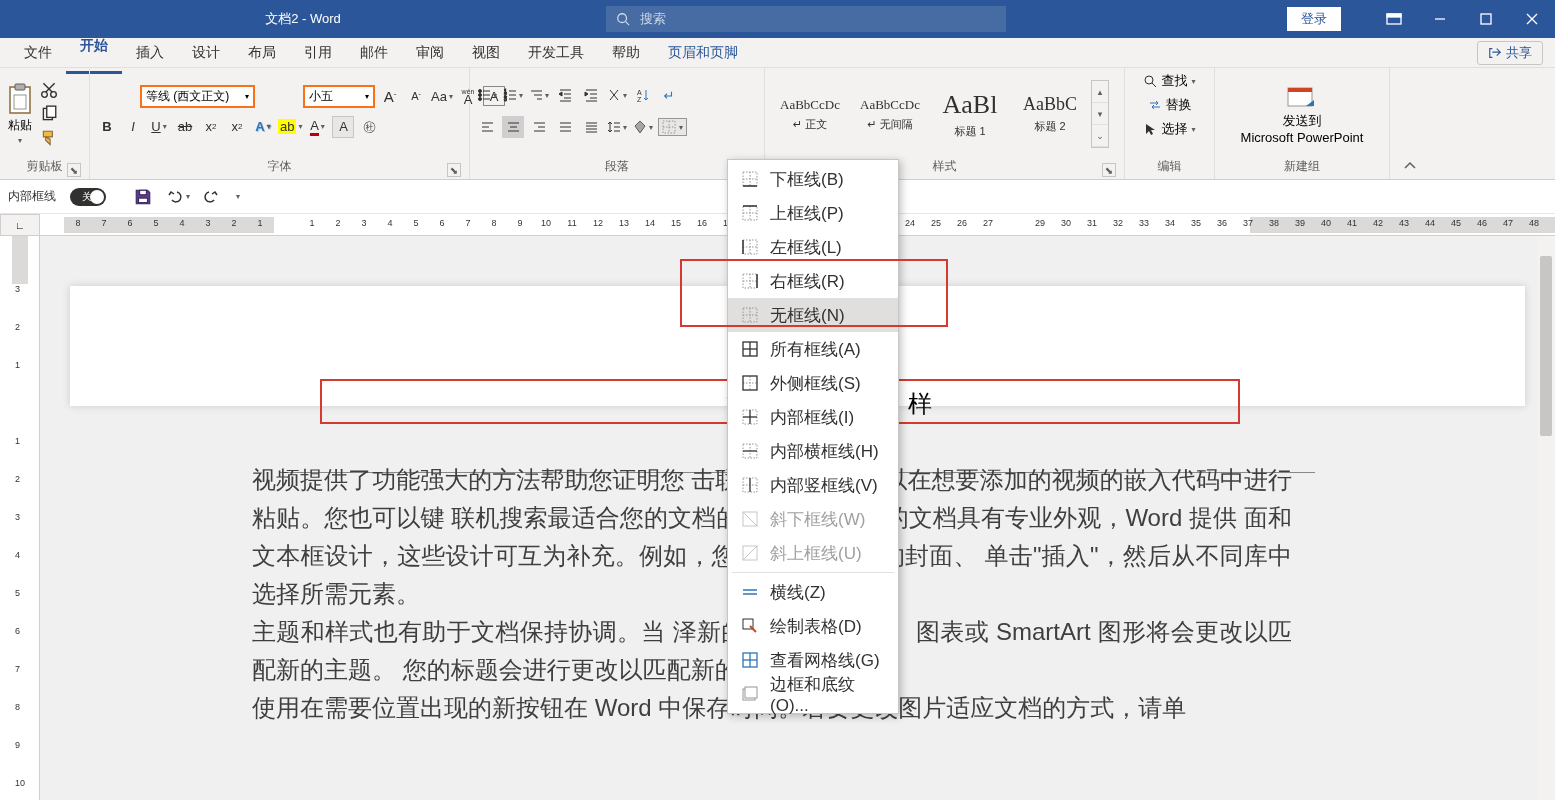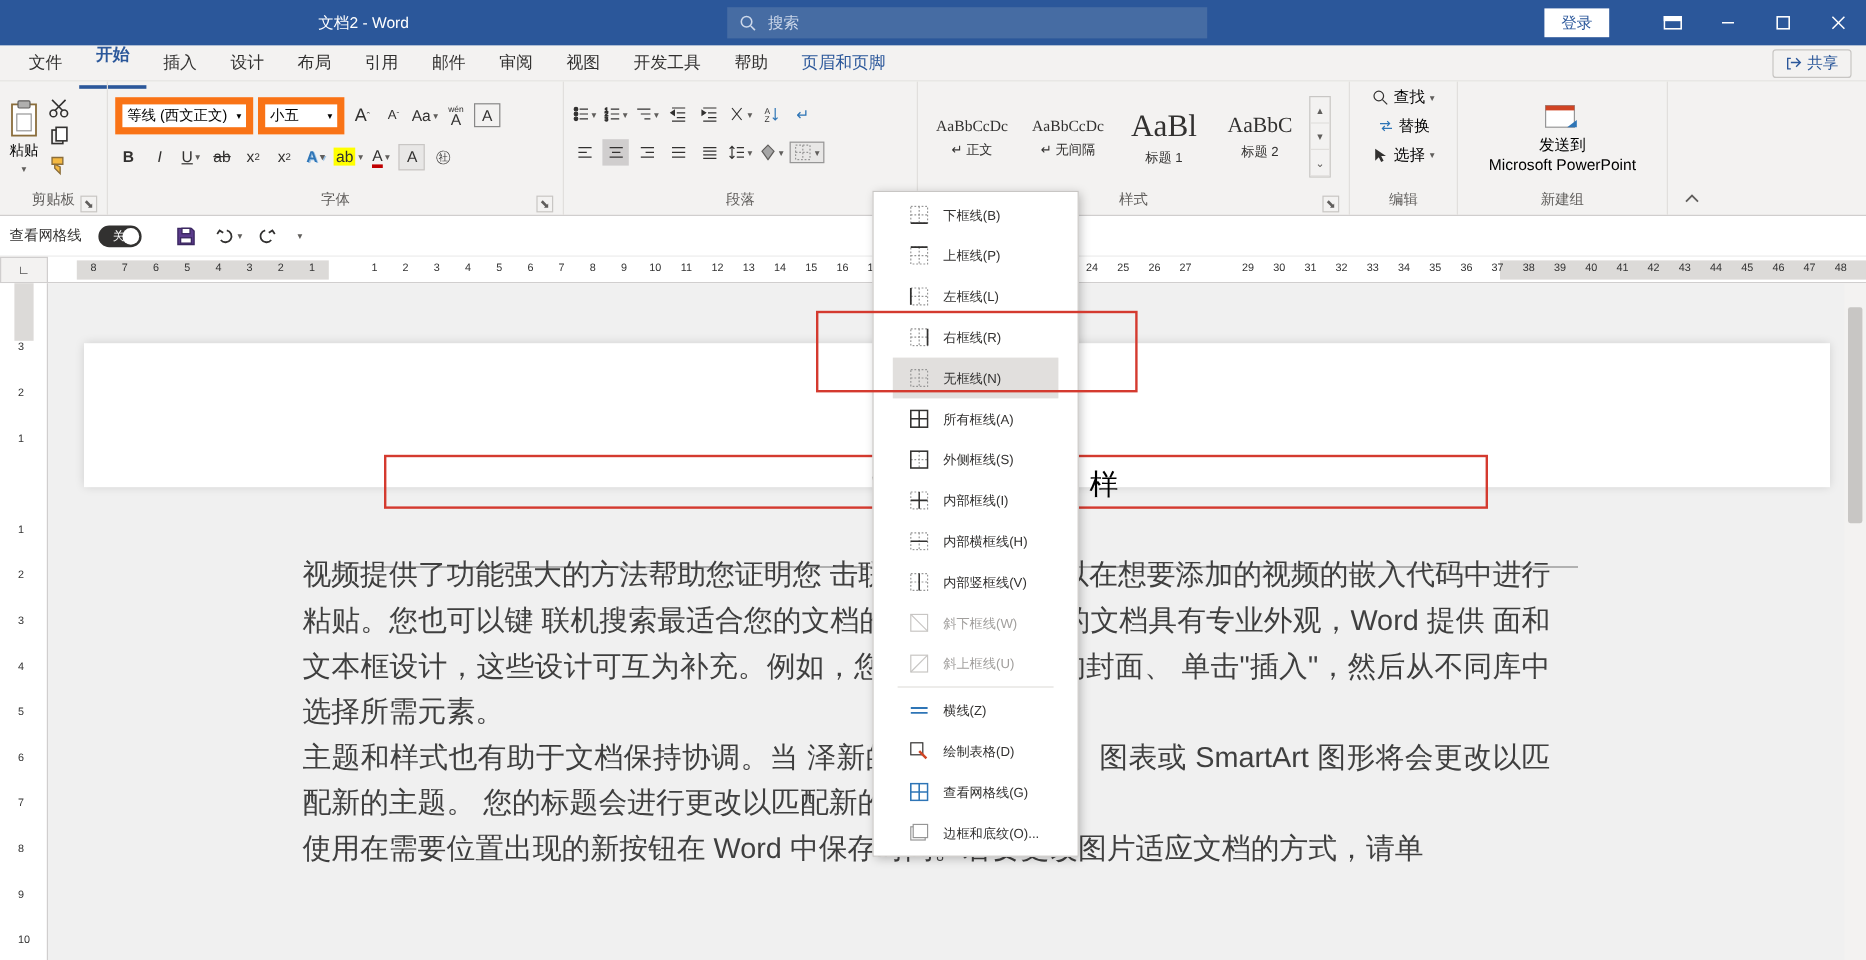--- a/index.html
+++ b/index.html
@@ -29,21 +29,21 @@
 .group-label { font-size: 12px; color: #605e5c; text-align: center; padding: 2px 0 4px; display: flex; justify-content: center; align-items: center; position: relative; }
 .dialog-launcher { position: absolute; right: 2px; bottom: 2px; width: 14px; height: 14px; font-size: 10px; color: #605e5c; border: 1px solid #c8c6c4; display: flex; align-items: center; justify-content: center; }
 
 .clipboard-group { width: 90px; }
 .clipboard-body { display: flex; gap: 6px; }
 .paste-btn { display: flex; flex-direction: column; align-items: center; gap: 2px; font-size: 12px; }
 .clip-col { display: flex; flex-direction: column; gap: 6px; font-size: 14px; }
 
 .font-group { width: 380px; }
 .font-row { display: flex; align-items: center; gap: 4px; margin-bottom: 6px; }
-.combo { border: 6px solid #f97316; background: #fff; padding: 1px 4px; font-size: 12px; display: flex; align-items: center; justify-content: space-between; }
+.combo { border: 2px solid #f97316; background: #fff; padding: 1px 4px; font-size: 12px; display: flex; align-items: center; justify-content: space-between; margin-left: 44px; }
 .font-name { width: 115px; }
 .font-size { width: 72px; }
 .rbtn { min-width: 22px; height: 22px; display: flex; align-items: center; justify-content: center; font-size: 13px; color: #323130; cursor: pointer; }
 .rbtn.dd::after { content: "▾"; font-size: 8px; margin-left: 2px; color: #605e5c; }
 .rbtn.box { border: 1px solid #888; width: 20px; height: 20px; }
 
 .para-group { width: 295px; }
 .styles-group { width: 360px; }
 .styles-gallery { display: flex; align-items: center; gap: 2px; }
 .style-item { width: 78px; height: 68px; border: 1px solid transparent; display: flex; flex-direction: column; align-items: center; justify-content: center; font-size: 11px; color: #323130; cursor: pointer; }
@@ -78,21 +78,21 @@
 .v-ruler { width: 40px; background: #fff; border-right: 1px solid #d0cece; position: relative; font-size: 9px; color: #333; }
 .v-gray { position: absolute; left: 12px; width: 16px; background: #dcdad8; }
 .vtick { position: absolute; left: 15px; font-size: 9px; }
 .page-wrap { flex: 1; position: relative; overflow: hidden; }
 .page { position: absolute; left: 30px; top: 50px; width: 1455px; background: #fff; box-shadow: 0 0 8px rgba(0,0,0,0.15); padding: 80px 210px 40px 210px; }
 .header-line { position: absolute; left: 280px; top: 143px; width: 920px; border: 2px solid #d43a2f; height: 45px; display: flex; align-items: center; justify-content: center; font-size: 24px; font-family: "SimSun", serif; color: #000; }
 .body-text { position: absolute; left: 212px; top: 225px; width: 1040px; font-size: 24px; line-height: 38px; font-family: "SimSun", serif; color: #3f3f3f; text-align: justify; }
 .body-text p { margin-bottom: 0; }
 
 
-.border-menu { position: absolute; left: 727px; top: 159px; width: 172px; background: #fff; border: 1px solid #c8c6c4; box-shadow: 2px 2px 8px rgba(0,0,0,0.25); z-index: 100; font-size: 11px; padding: 2px 16px; }
+.border-menu { position: absolute; left: 727px; top: 159px; width: 172px; background: #fff; border: 1px solid #c8c6c4; box-shadow: 2px 2px 8px rgba(0,0,0,0.25); z-index: 100; font-size: 17px; padding: 2px 0; }
 .menu-item { height: 34px; display: flex; align-items: center; padding: 0 14px; gap: 12px; cursor: pointer; color: #323130; }
 .menu-item:hover, .menu-item.hover { background: #e1dfdd; }
 .menu-item.disabled { color: #a19f9d; }
 .menu-sep { height: 1px; background: #e1dfdd; margin: 2px 4px; }
 .menu-icon { width: 16px; height: 16px; display: flex; align-items: center; justify-content: center; }
 .menu-icon svg { width: 16px; height: 16px; }
 
 
 .red-box { position: absolute; border: 2px solid #d43a2f; z-index: 101; pointer-events: none; }
 .red-box-1 { left: 680px; top: 259px; width: 268px; height: 68px; }
@@ -456,21 +456,21 @@
   </div>
 
   <div class="collapse-btn">
     <svg width="14" height="14" fill="none" stroke="#605e5c" stroke-width="1.5">
         <path d="M2 9 l5 -5 l5 5"></path>
       </svg>
   </div>
 </div>
 
 <div class="qat">
-  <span class="qat-label">查看网格线</span>
+  <span class="qat-label">内部框线</span>
   <div style="display:flex;align-items:center;gap:4px">
     <div class="toggle"></div>
     <span style="font-size:10px;color:#fff;position:relative;left:-28px">关</span>
   </div>
   <svg width="18" height="18" viewBox="0 0 16 16" fill="#5b3b8c" stroke="#3b2760">
       <path d="M2 2 h10 l2 2 v10 h-12 z" fill="#5b3b8c"></path>
       <rect x="4" y="9" width="8" height="4" fill="#fff"></rect>
       <rect x="5" y="2" width="6" height="4" fill="#fff"></rect>
     </svg>
   <div style="display:flex;align-items:center">

